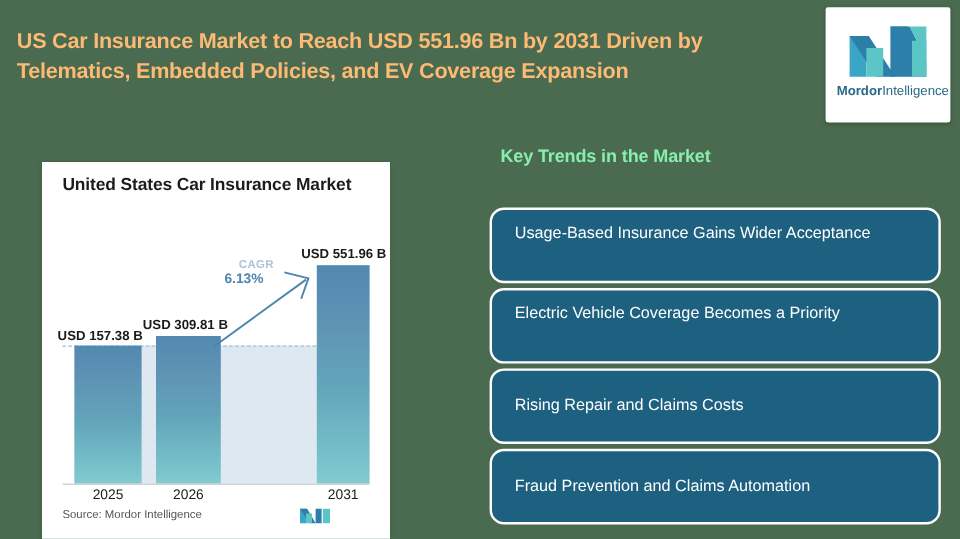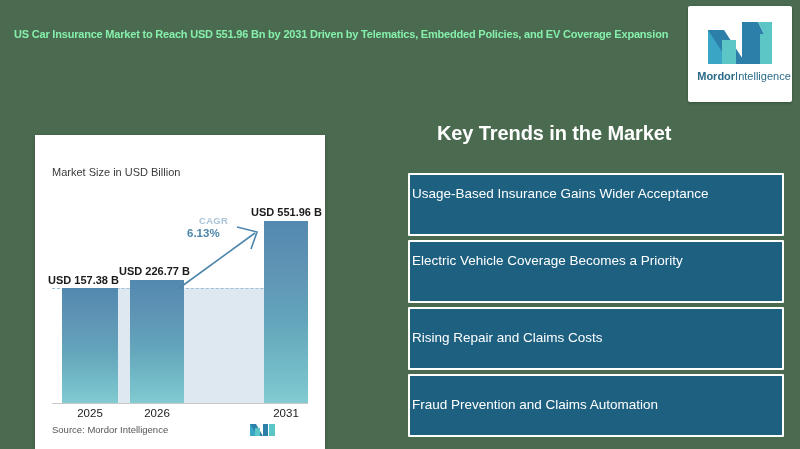--- a/index.html
+++ b/index.html
@@ -9,22 +9,22 @@
     font-family:"Liberation Sans", sans-serif;
     position:relative;
   }
 
   
   #header{
     position:absolute;left:0;top:0;width:800px;height:110px;
   }
   #headline{
     position:absolute;left:14px;top:22px;width:660px;
-    font-size:11px;font-weight:bold;line-height:25px;
-    color:#86efac;letter-spacing:-0.2px;
+    font-size:18px;font-weight:bold;line-height:25px;
+    color:#fdba74;letter-spacing:-0.2px;
   }
   #logo-box{
     position:absolute;left:688px;top:6px;width:104px;height:96px;
     background:#ffffff;border-radius:2px;
     box-shadow:0 1px 3px rgba(0,0,0,.25);
   }
   #logo-mark{position:absolute;left:18px;top:14px;width:68px;height:46px;}
   #logo-text{
     position:absolute;left:0;top:64px;width:112px;text-align:center;
     font-size:11px;color:#2b6a87;
@@ -85,32 +85,32 @@
   }
   #source{
     position:absolute;left:17px;top:289px;
     font-size:9.5px;color:#555555;
   }
   #source-logo{position:absolute;left:215px;top:288px;width:26px;height:14px;}
 
   
   #key-trends-title{
     position:absolute;left:417px;top:122px;
-    font-size:20px;font-weight:bold;color:#ffffff;letter-spacing:-0.1px;margin-left:20px;
+    font-size:15px;font-weight:bold;color:#86efac;letter-spacing:-0.1px;
   }
   .trend-card{
     position:absolute;left:408px;width:376px;
     background:#1d6080;
     border:2px solid #ffffff;
-    border-radius:1px;
+    border-radius:12px;
     box-sizing:border-box;
     color:#ffffff;
     font-size:13.5px;
     line-height:20px;
-    padding:9px 14px 0 2px;
+    padding:9px 14px 0 19px;
   }
 </style>
 </head>
 <body>
 
 <div id="header">
 
   <div id="headline">US Car Insurance Market to Reach USD 551.96 Bn by 2031 Driven by Telematics, Embedded Policies, and EV Coverage Expansion</div>
 
   <div id="logo-box">
@@ -122,40 +122,40 @@
       <polygon points="36,2 52,2 66,30 66,44 50,44" fill="#2b7fa8"></polygon>
       <polygon points="52,2 66,2 66,30" fill="#5cc6c6"></polygon>
       <polygon points="54,14 66,14 66,44 54,44" fill="#5cc6c6"></polygon>
     </svg>
     <div id="logo-text"><b>Mordor</b><span>Intelligence</span></div>
   </div>
 </div>
 
 <div id="chart-card">
 
-  <div id="chart-subtitle">Market Size in USD Billion</div>
+  <div id="chart-title">United States Car Insurance Market</div>
 
   <div id="plot">
 
     <div class="plot-band" style="left:27px;top:153px;width:236px;height:115px;"></div>
 
     <div id="dash-line"></div>
 
     <div class="bar" style="left:27px;top:153px;width:56px;height:115px;">
       <div class="bar-fill"></div>
     </div>
     <div class="bar" style="left:95px;top:145px;width:54px;height:123px;">
       <div class="bar-fill"></div>
     </div>
     <div class="bar" style="left:229px;top:86px;width:44px;height:182px;">
       <div class="bar-fill"></div>
     </div>
 
     <div class="bar-label" style="left:13px;top:139px;">USD 157.38 B</div>
-    <div class="bar-label" style="left:84px;top:130px;">USD 226.77 B</div>
+    <div class="bar-label" style="left:84px;top:130px;">USD 309.81 B</div>
     <div class="bar-label" style="left:216px;top:71px;">USD 551.96 B</div>
 
     <div id="cagr-label">CAGR</div>
     <div id="cagr-value">6.13%</div>
 
     <svg style="position:absolute;left:140px;top:88px;width:90px;height:70px;" viewBox="0 0 90 70">
       <line x1="3" y1="66" x2="80" y2="10" stroke="#4d86ab" stroke-width="1.6"></line>
       <polyline points="62,4 82,9 76,26" fill="none" stroke="#4d86ab" stroke-width="1.6"></polyline>
     </svg>
 

